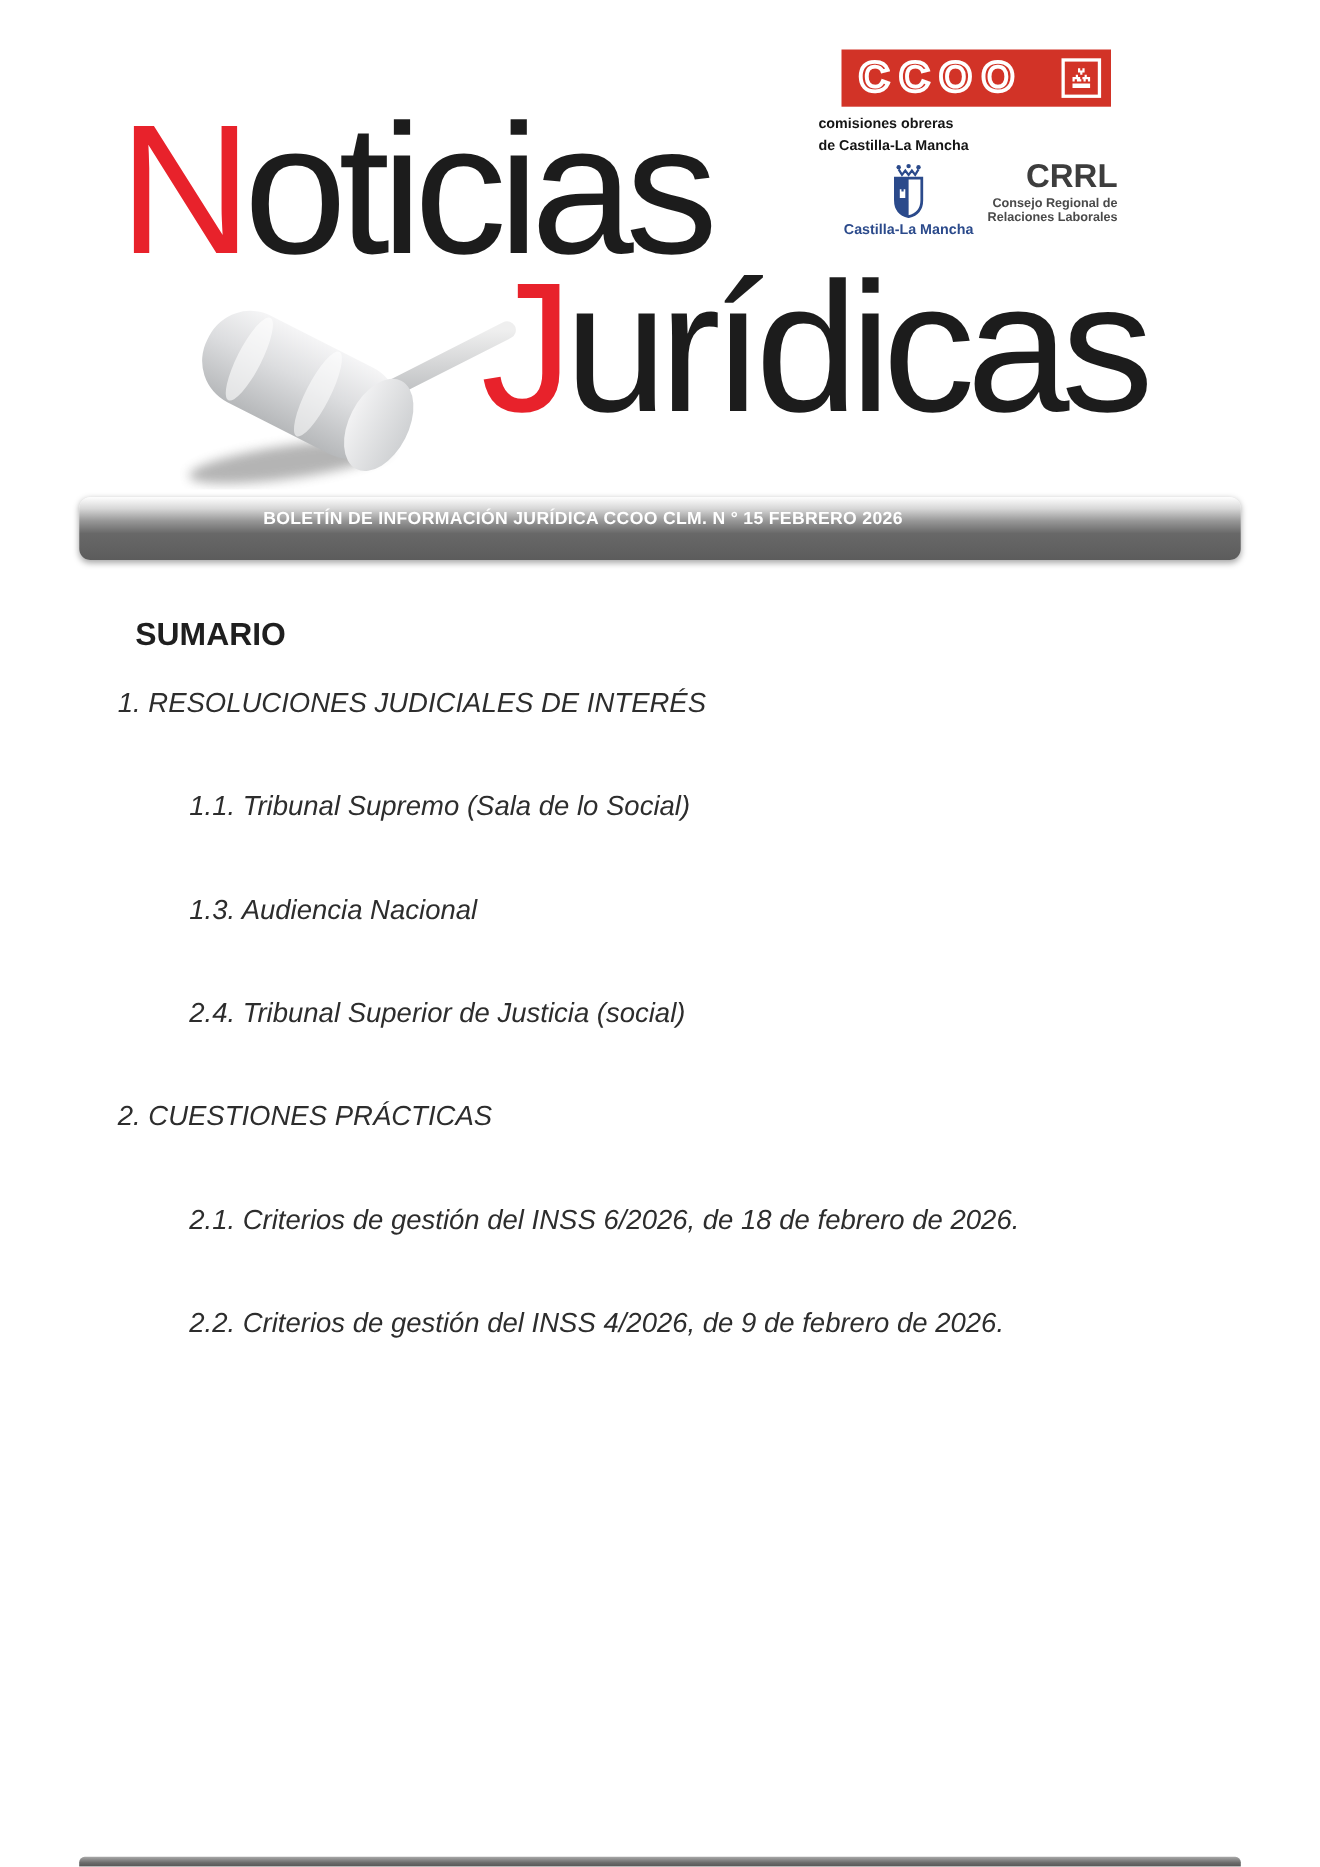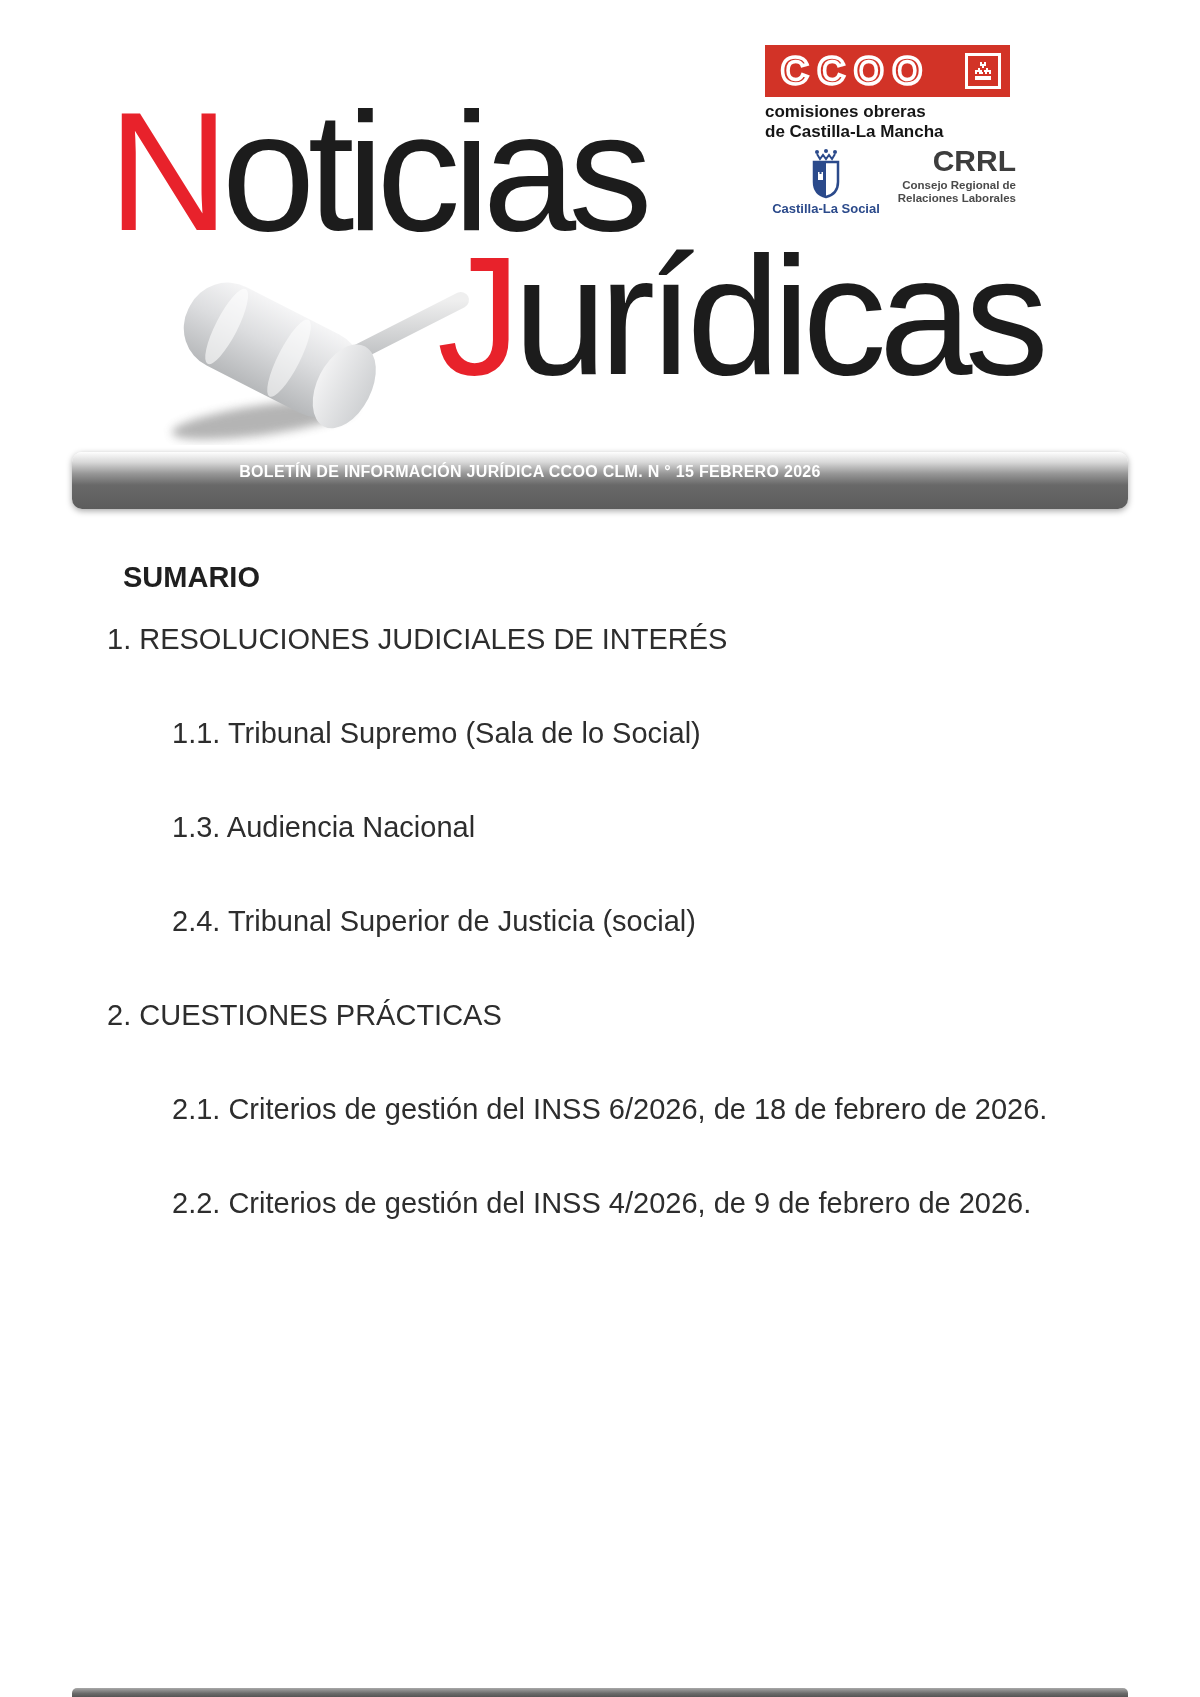--- a/index.html
+++ b/index.html
@@ -27,22 +27,22 @@
   @supports not (-webkit-text-stroke: 1px black) {
     .ccoo-letters { color: #ffffff; }
   }
   .ccoo-castle {
     position: absolute; right: 9px; top: 8px;
     width: 36px; height: 36px;
     border: 3px solid #ffffff; box-sizing: border-box;
     display: flex; align-items: center; justify-content: center;
   }
   .org-lines {
-    position: absolute; left: 765px; top: 102px;
-    font-weight: bold; font-size: 17px; line-height: 20px; color: #151515;
+    position: absolute; left: 744px; top: 102px;
+    font-weight: bold; font-size: 13px; line-height: 20px; color: #151515;
   }
   .clm-logo { position: absolute; left: 793px; top: 144px; }
   .clm-caption {
     position: absolute; left: 756px; top: 201px; width: 140px;
     text-align: center; font-weight: bold; font-size: 13px; color: #2b4a8b;
   }
   .crrl-block {
     position: absolute; left: 884px; top: 146px; width: 132px;
     text-align: right;
   }
@@ -73,21 +73,21 @@
   .banner-text {
     color: #ffffff; font-weight: bold; font-size: 16px; letter-spacing: 0.3px;
     padding-bottom: 28px; transform: translateX(-70px); white-space: nowrap;
   }
 
   
   .summary { position: absolute; left: 107px; top: 543px; width: 1020px; color: #2d2d2d; }
   .sumario {
     margin: 16px; font-weight: bold; font-size: 29px; line-height: 36px; color: #1f1f1f;
   }
-  .item { font-size: 29px; line-height: 34px; margin-top: 60px; white-space: nowrap; }
+  .item { font-size: 25px; line-height: 34px; margin-top: 60px; white-space: nowrap; font-style: italic; }
   .item.first { margin-top: 27px; }
   .item.l2 { margin-left: 65px; }
 
   
   .footer-bar {
     position: absolute; left: 72px; width: 1056px; top: 1688px; height: 9px;
     border-radius: 5px 5px 0 0;
     background: linear-gradient(180deg, #a8a8a8 0%, #6b6b6b 60%, #555555 100%);
   }
 </style>
@@ -115,21 +115,21 @@
         <path d="M24 10 l3 5 3-4 3 4 3-4 3 4 3-5" fill="none"></path>
       </g>
       <circle cx="24" cy="8" r="2" fill="#2b4a8b"></circle>
       <circle cx="33" cy="7" r="2" fill="#2b4a8b"></circle>
       <circle cx="42" cy="8" r="2" fill="#2b4a8b"></circle>
       <path d="M21 18 H45 V38 Q45 50 33 53 Q21 50 21 38 Z" fill="#ffffff" stroke="#2b4a8b" stroke-width="2.5"></path>
       <path d="M21 18 H33 V53 Q21 50 21 38 Z" fill="#2b4a8b"></path>
       <path d="M25 36 v-8 h1.5 v2 h2 v-2 h1.5 v8 z" fill="#ffffff"></path>
     </svg>
   </div>
-  <div class="clm-caption">Castilla-La Social</div>
+  <div class="clm-caption">Castilla-La Mancha</div>
 
   <div class="crrl-block">
     <div class="crrl-acronym">CRRL</div>
     <div class="crrl-sub">
       <div>Consejo Regional de</div>
       <div>Relaciones Laborales</div>
     </div>
   </div>
 
   <div class="title-line title-2"><span class="initial">J</span><span>urídicas</span></div>

